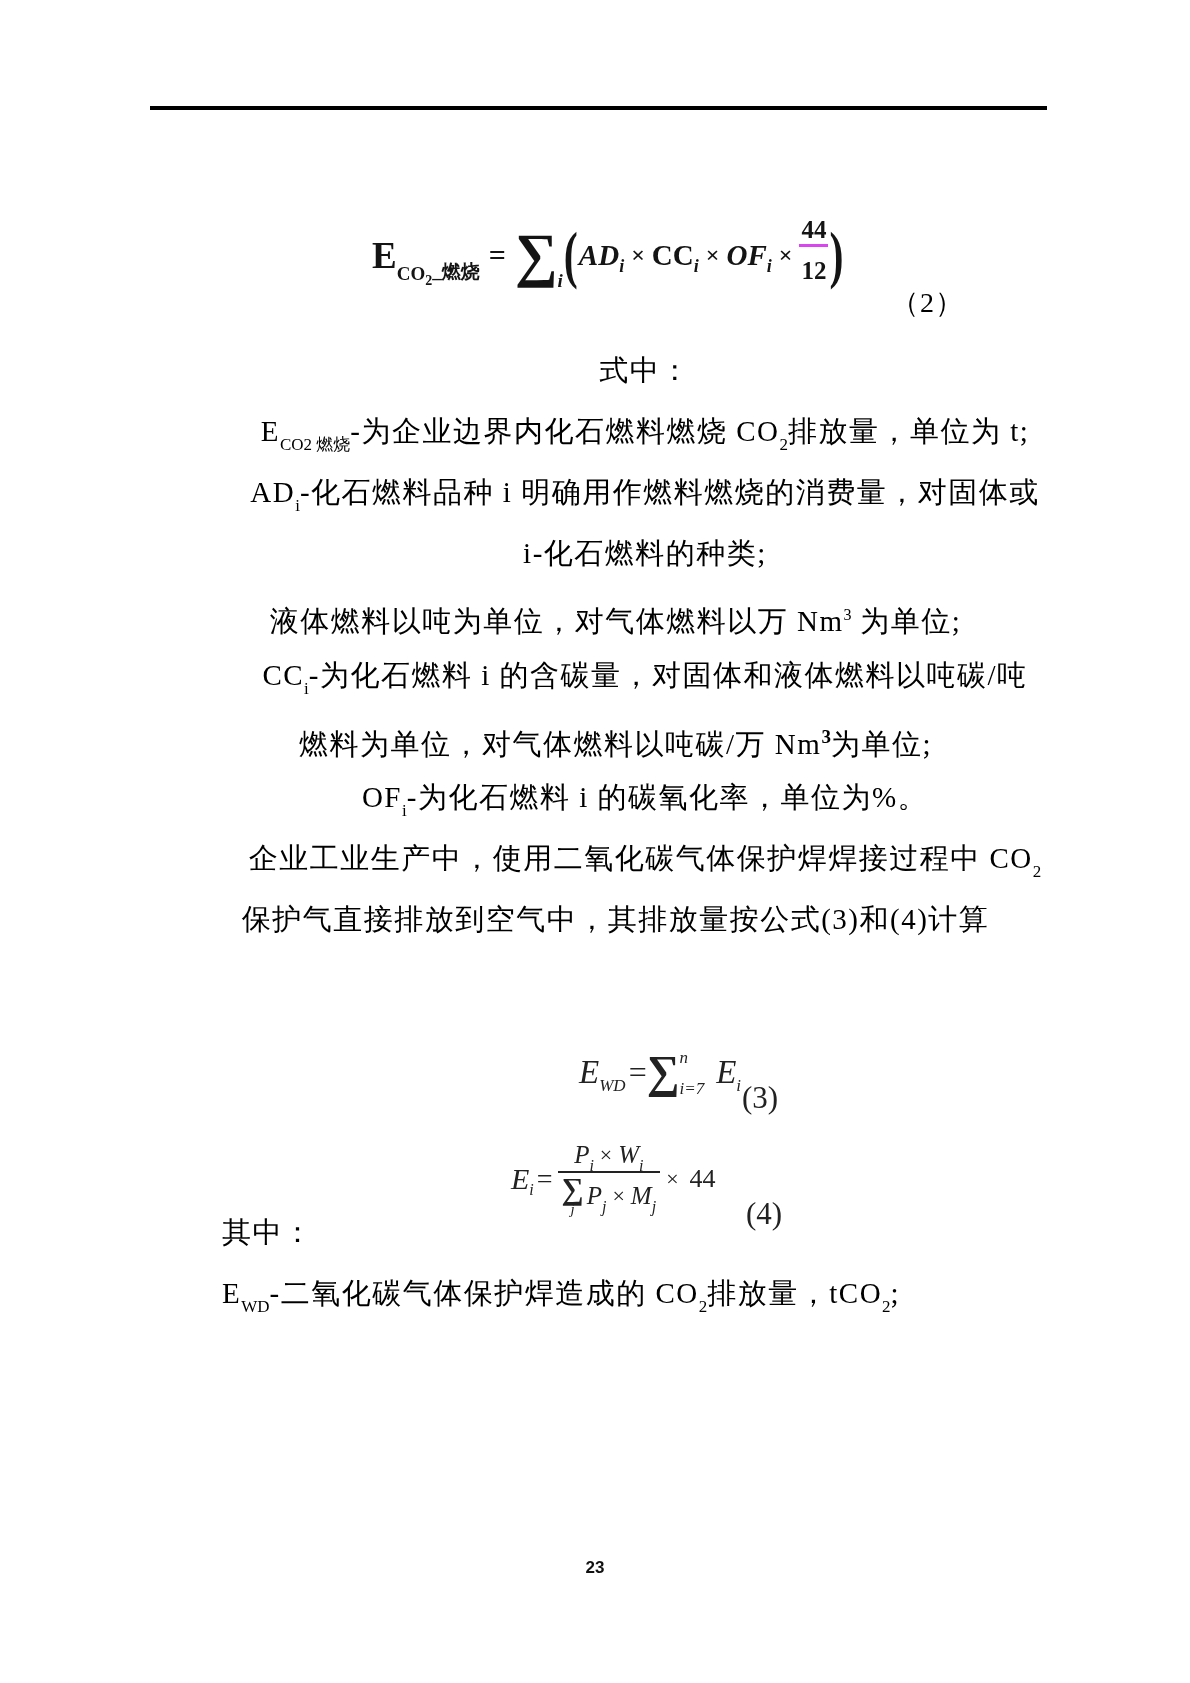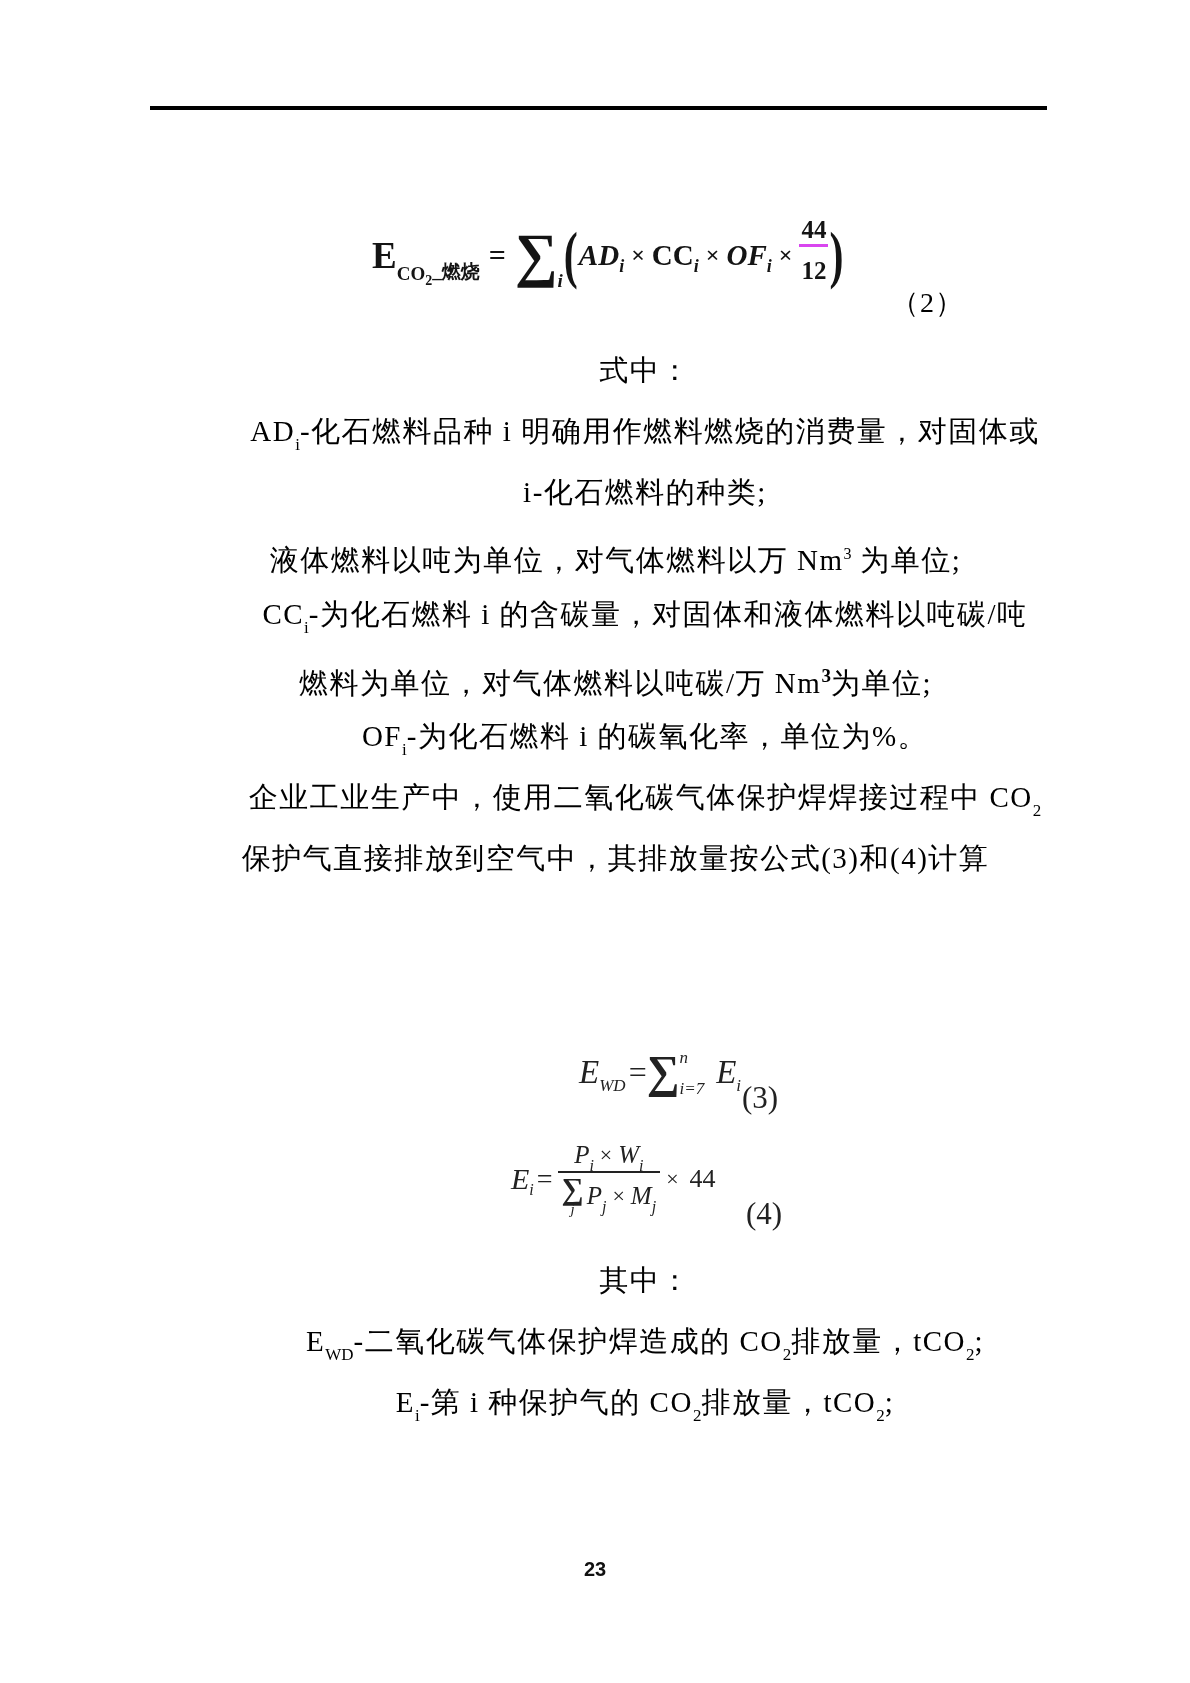--- a/index.html
+++ b/index.html
@@ -7,21 +7,21 @@
   .page {
     position:relative; width:1190px; height:1683px; background:#ffffff;
     font-family:"Liberation Serif","DejaVu Serif",serif; color:#000;
     overflow:hidden;
   }
   .top-rule { position:absolute; left:150px; top:106px; width:897px; height:4px; background:#000; }
 
   
   .textblock { position:absolute; left:163px; width:905px; }
   .body1 { top:340px;text-align:center; }
-  .body2 { top:1250px;text-align:center; }
+  .body2 { top:1202px; }
   .line { height:61px; line-height:61px; font-size:29px; letter-spacing:1.5px; white-space:pre; }
   .line.indent { padding-left:59px; }
   .tsub { font-size:17px; vertical-align:-9px; letter-spacing:0; }
   .tsup { font-size:16px; vertical-align:11px; letter-spacing:0; }
   .bold { font-weight:bold; font-size:19px; }
 
   
   .f2 { position:absolute; left:372px; top:216px; height:78px; display:flex; align-items:center; font-weight:bold; color:#141414; }
   .f2e { font-size:37px; }
   .f2esub { font-size:19px; transform:translateY(17px); display:inline-flex; align-items:flex-end; }
@@ -58,21 +58,21 @@
   .f4den { display:flex; align-items:center; font-size:25px; border-top:2px solid #222; padding:2px 4px 0 4px; }
   .f4sigstack { display:inline-flex; flex-direction:column; align-items:center; line-height:0.9; margin-right:3px; }
   .f4sig { font-size:31px; font-weight:bold; font-style:normal; }
   .f4sigj { font-size:15px; }
   .f4x { font-size:22px; font-style:normal; margin:0 6px; }
   .f4c { font-size:26px; font-style:normal; margin-left:5px; }
   .f4label { position:absolute; left:746px; top:1196px; font-size:31px; color:#222; }
 
   
   .pagenum { position:absolute; left:0; top:1558px; width:100%; text-align:center;
-    font-family:"Liberation Sans","DejaVu Sans",sans-serif; font-size:20px; font-weight:bold; color:#111; }
+    font-family:"Liberation Sans","DejaVu Sans",sans-serif; font-size:17px; font-weight:bold; color:#111; }
 </style>
 </head>
 <body>
 
 <div class="page">
 
   <div class="top-rule"></div>
 
   <div class="f2">
     <span class="f2e">E</span>
@@ -97,20 +97,21 @@
     <span class="f2frac">
       <span class="f2num">44</span>
       <span class="f2den">12</span>
     </span>
     <span class="f2paren">)</span>
   </div>
   <div class="f2label">（2）</div>
 
   <div class="textblock body1">
       <div class="line indent"><span>式中：</span></div>
+      <div class="line indent"><span>E</span><span class="tsub">CO2 燃烧</span><span>-为企业边界内化石燃料燃烧 CO</span><span class="tsub">2</span><span>排放量，单位为 t;</span></div>
       <div class="line indent"><span>AD</span><span class="tsub">i</span><span>-化石燃料品种 i 明确用作燃料燃烧的消费量，对固体或</span></div>
       <div class="line indent"><span>i-化石燃料的种类;</span></div>
       <div class="line"><span>液体燃料以吨为单位，对气体燃料以万 Nm</span><span class="tsup">3</span><span> 为单位;</span></div>
       <div class="line indent"><span>CC</span><span class="tsub">i</span><span>-为化石燃料 i 的含碳量，对固体和液体燃料以吨碳/吨</span></div>
       <div class="line"><span>燃料为单位，对气体燃料以吨碳/万 Nm</span><span class="tsup bold">3</span><span>为单位;</span></div>
       <div class="line indent"><span>OF</span><span class="tsub">i</span><span>-为化石燃料 i 的碳氧化率，单位为%。</span></div>
       <div class="line indent"><span>企业工业生产中，使用二氧化碳气体保护焊焊接过程中 CO</span><span class="tsub">2</span></div>
       <div class="line"><span>保护气直接排放到空气中，其排放量按公式(3)和(4)计算</span></div>
     </div>
 
@@ -153,18 +154,17 @@
       </span>
     </span>
     <span class="f4x f4times">×</span>
     <span class="f4c">44</span>
   </div>
   <div class="f4label">(4)</div>
 
   <div class="textblock body2">
       <div class="line indent"><span>其中：</span></div>
       <div class="line indent"><span>E</span><span class="tsub">WD</span><span>-二氧化碳气体保护焊造成的 CO</span><span class="tsub">2</span><span>排放量，tCO</span><span class="tsub">2</span><span>;</span></div>
-      <div class="line indent"><span>E</span><span class="tsub">i</span><span>-第 i 种保护气的 CO</span><span class="tsub">2</span><span>排放量，tCO</span><span class="tsub">2</span><span>;</span></div>
     </div>
 
   <div class="pagenum">23</div>
 
 </div>
 
 </body></html>

